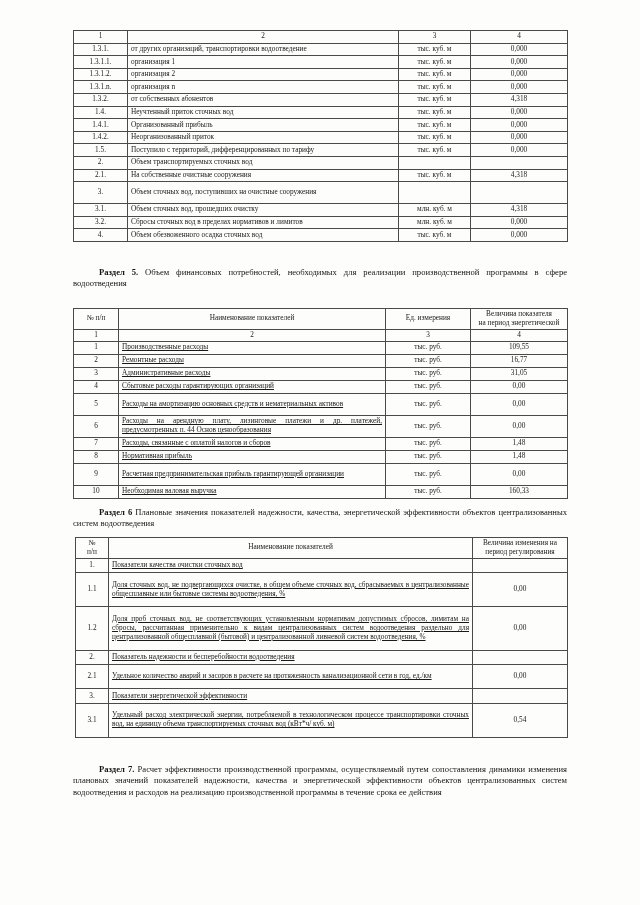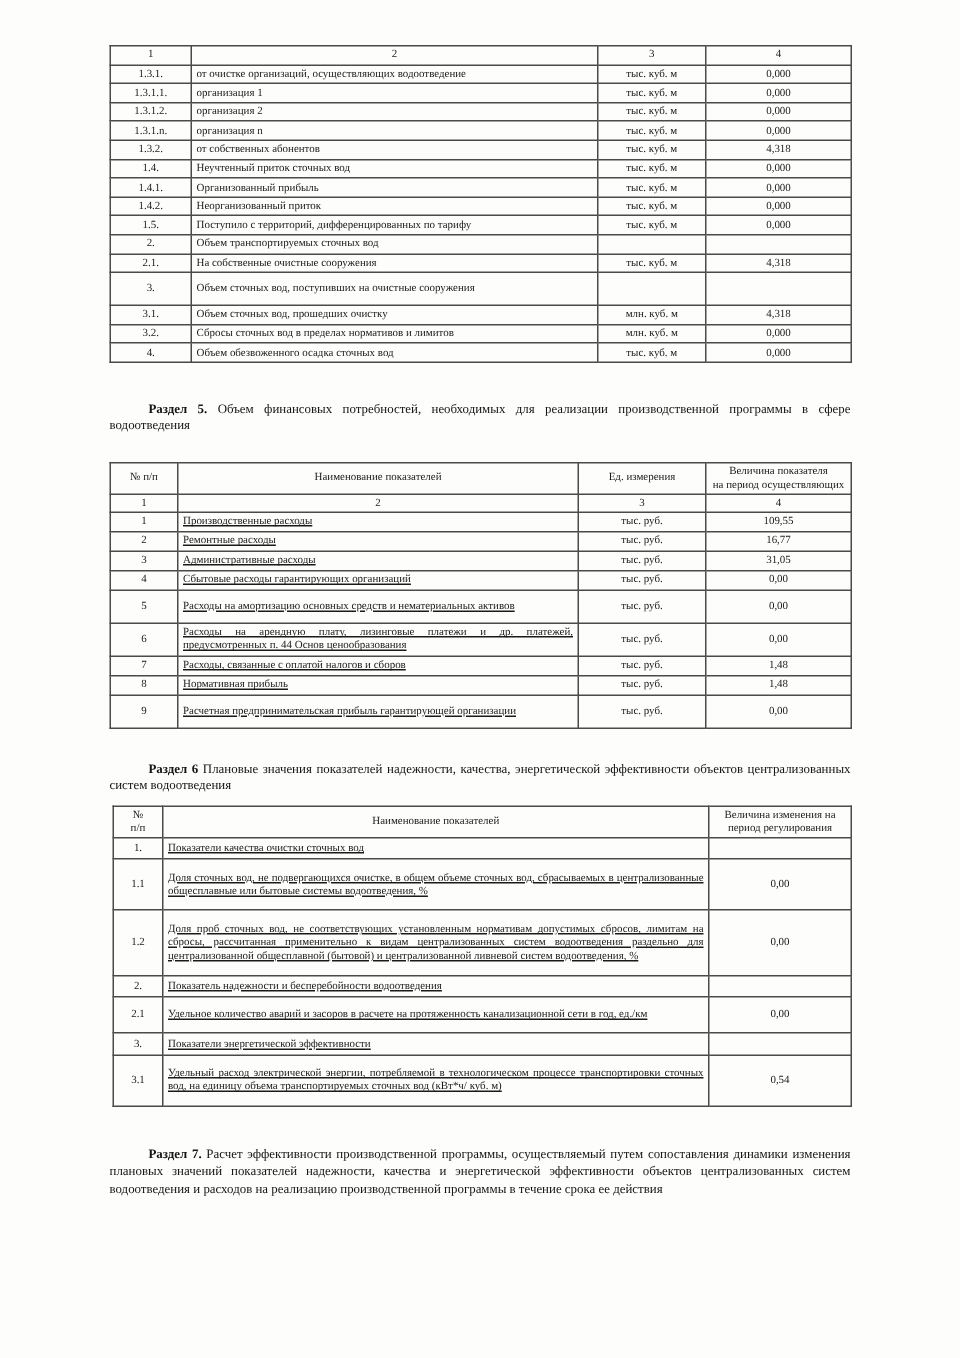--- a/index.html
+++ b/index.html
@@ -103,21 +103,21 @@
     <tbody>
       <tr>
         <td class="c">1</td>
         <td class="c">2</td>
         <td class="c">3</td>
         <td class="c">4</td>
       </tr>
 
     <tr>
           <td class="c">1.3.1.</td>
-          <td class="l">от очистке организаций, осуществляющих водоотведение</td>
+          <td class="l">от других организаций, транспортировки водоотведение</td>
           <td class="c">тыс. куб. м</td>
           <td class="c">0,000</td>
         </tr>
         <tr>
           <td class="c">1.3.1.1.</td>
           <td class="l">организация 1</td>
           <td class="c">тыс. куб. м</td>
           <td class="c">0,000</td>
         </tr>
         <tr>
@@ -210,21 +210,21 @@
       <col style="width:85px">
       <col style="width:97px">
     </colgroup>
     <thead>
       <tr>
         <td class="c" rowspan="1">№ п/п</td>
         <td class="c">Наименование показателей</td>
         <td class="c">Ед. измерения</td>
         <td class="c">
           <span>Величина показателя</span><br>
-          <span>на период осуществляющих</span>
+          <span>на период энергетической</span>
         </td>
       </tr>
       <tr>
         <td class="c">1</td>
         <td class="c">2</td>
         <td class="c">3</td>
         <td class="c">4</td>
       </tr>
     </thead>
     <tbody>
@@ -274,20 +274,26 @@
           <td class="c" style="height: 10px;">8</td>
           <td class="l pad" style="height: 10px;">Нормативная прибыль</td>
           <td class="c" style="height: 10px;">тыс. руб.</td>
           <td class="c" style="height: 10px;">1,48</td>
         </tr>
         <tr>
           <td class="c" style="height: 19px;">9</td>
           <td class="just pad" style="height: 19px;">Расчетная предпринимательская прибыль гарантирующей организации</td>
           <td class="c" style="height: 19px;">тыс. руб.</td>
           <td class="c" style="height: 19px;">0,00</td>
+        </tr>
+        <tr>
+          <td class="c" style="height: 10px;">10</td>
+          <td class="l pad" style="height: 10px;">Необходимая валовая выручка</td>
+          <td class="c" style="height: 10px;">тыс. руб.</td>
+          <td class="c" style="height: 10px;">160,33</td>
         </tr>
       </tbody>
   </table>
 
   <p class="heading" id="heading-6"><span class="ind"></span><span class="b">Раздел 6</span><span> Плановые значения показателей надежности, качества, энергетической эффективности объектов централизованных систем водоотведения</span></p>
 
   <table class="doc" id="table-six">
     <colgroup>
       <col style="width:33px">
       <col style="width:364px">

